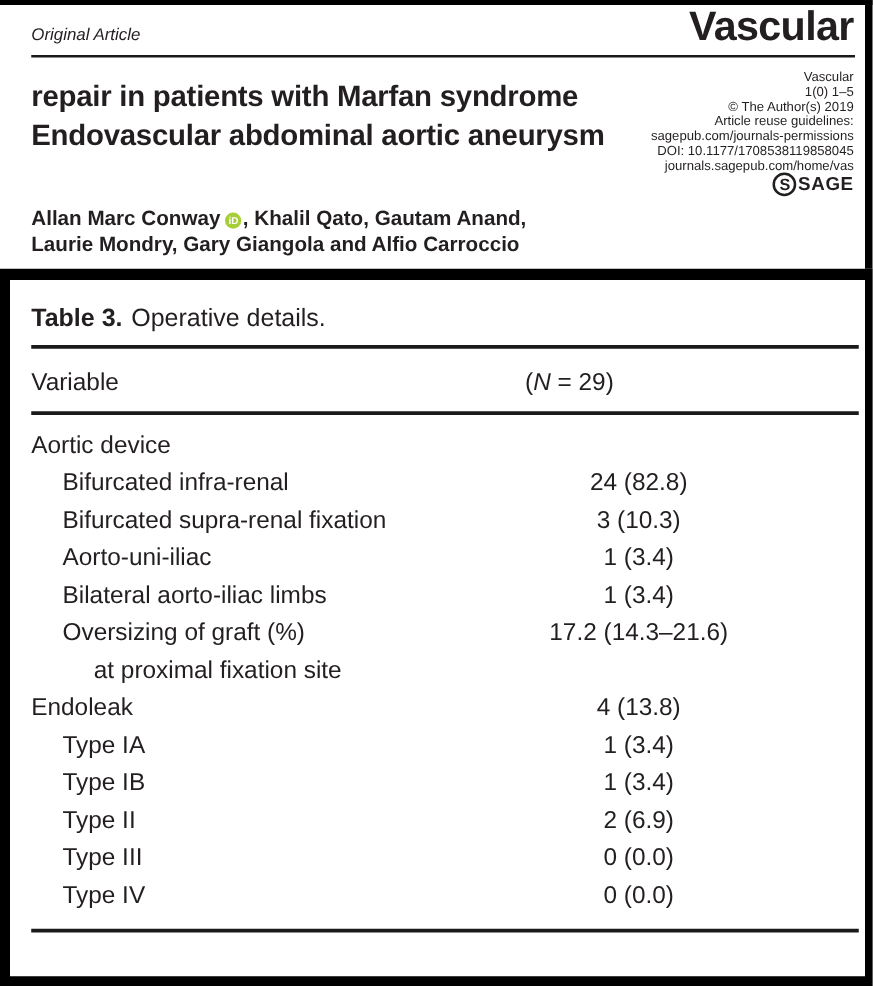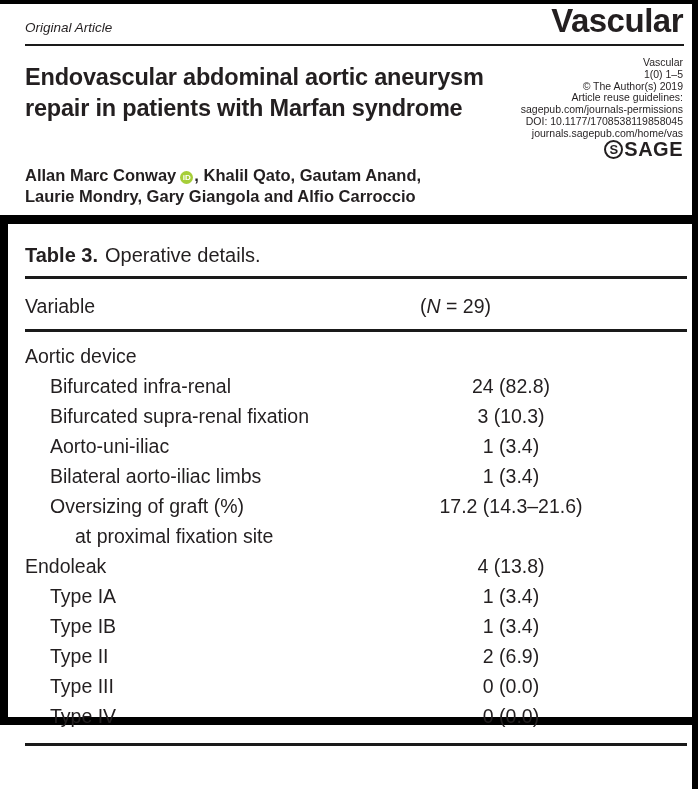--- a/index.html
+++ b/index.html
@@ -25,35 +25,35 @@
   .meta-block {
     position:absolute; right:15px; top:57px; text-align:right;
     font-size:10.5px; line-height:11.8px;
   }
   .sage-logo { position:absolute; right:15px; top:138px; display:flex; align-items:center; }
   .sage-s {
     display:inline-flex; align-items:center; justify-content:center;
     width:19px; height:19px; border:2px solid #231f20; border-radius:50%;
     font-size:13px; font-weight:bold; margin-right:1px;
   }
-  .sage-word { font-size:20px; font-weight:bold; letter-spacing:0.5px; }
+  .sage-word { font-size:15px; font-weight:bold; letter-spacing:0.5px; }
 
   .authors {
     position:absolute; left:25px; top:165px;
     font-size:16.5px; font-weight:bold; line-height:21px;
   }
   .orcid {
     display:inline-block; width:13px; height:13px; border-radius:50%;
     background:#a6ce39; color:#fff; font-size:8px; font-weight:bold;
     text-align:center; line-height:13px; margin:0 1px 0 4px; vertical-align:1px;
   }
 
   
   .table-box {
-    position:absolute; left:0; top:215px; width:698px; height:510px;
+    position:absolute; left:0; top:215px; width:698px; height:574px;
     background:#fff; border-style:solid; border-color:#000;
     border-width:9px 6px 8px 8px;
     padding:0 5px 0 17px;
   }
   .caption { margin-top:19px; font-size:20px; line-height:24px; }
   .caption .cap-label { font-weight:bold; }
   .caption .cap-text  { margin-left:7px; }
 
   .rule { height:3px; background:#1a1a1a; }
   .rule-top { margin-top:9px; }
@@ -76,22 +76,22 @@
 <body>
 
 <div class="top-strip"></div>
 <div class="right-strip"></div>
 
 <div class="article-type">Original Article</div>
 <div class="journal-name">Vascular</div>
 <div class="header-rule"></div>
 
 <div class="paper-title">
+  <div>repair in patients with Marfan syndrome</div>
   <div>Endovascular abdominal aortic aneurysm</div>
-  <div>repair in patients with Marfan syndrome</div>
 </div>
 
 <div class="meta-block">
   <div>Vascular</div>
   <div>1(0) 1–5</div>
   <div>© The Author(s) 2019</div>
   <div>Article reuse guidelines:</div>
   <div>sagepub.com/journals-permissions</div>
   <div>DOI: 10.1177/1708538119858045</div>
   <div>journals.sagepub.com/home/vas</div>

